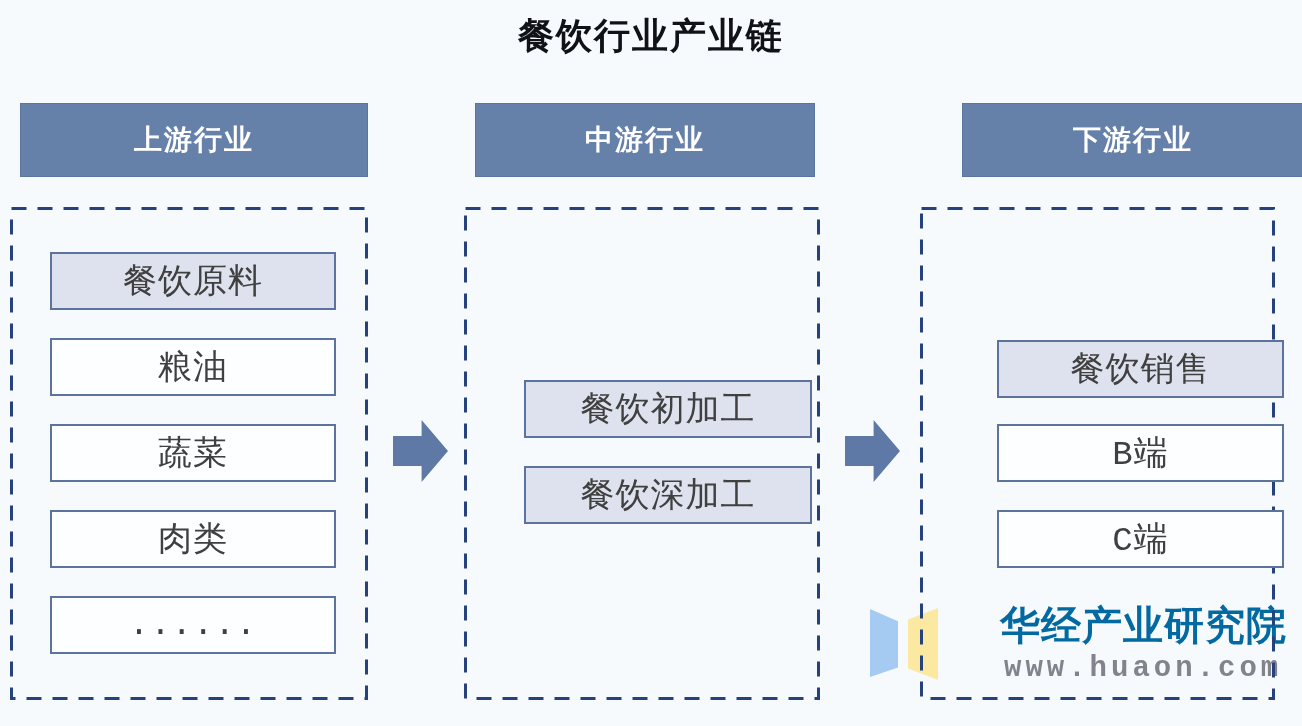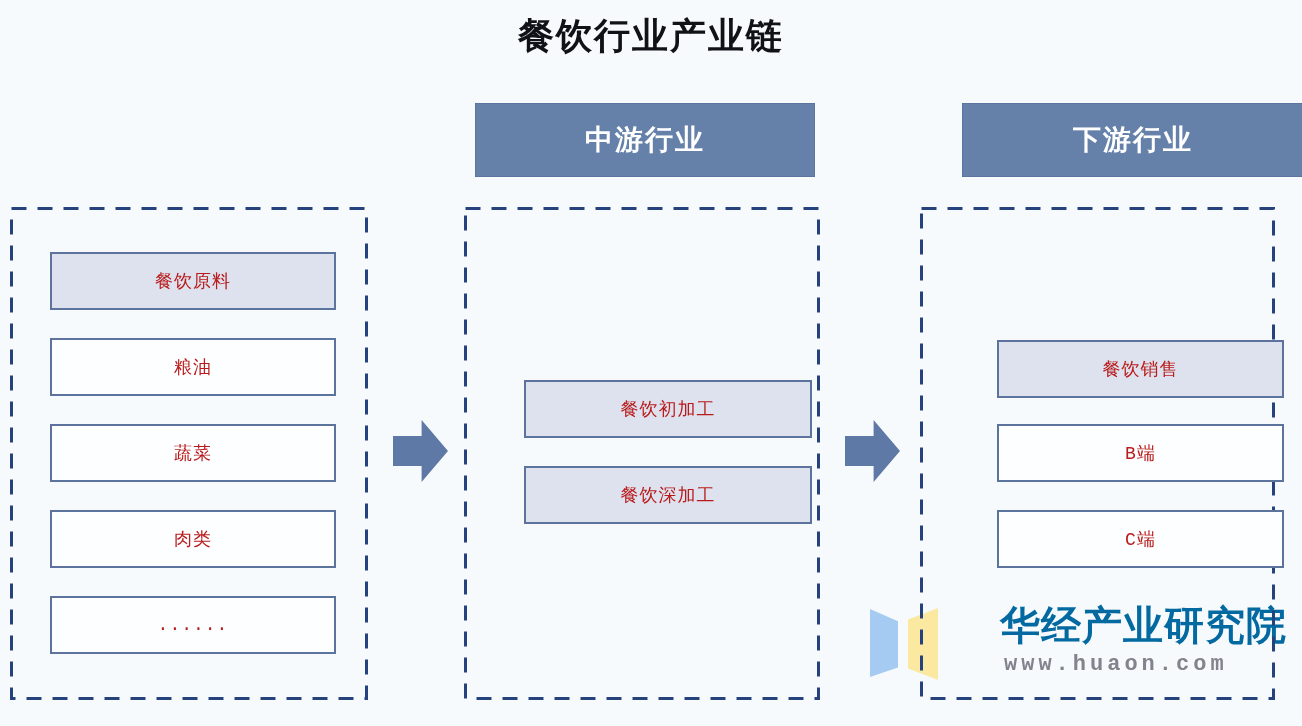--- a/index.html
+++ b/index.html
@@ -51,22 +51,22 @@
     position: absolute;
     left: 0; top: 0;
     width: 100%; height: 100%;
     overflow: visible;
   }
   .node {
     position: absolute;
     height: 58px;
     background: #fdfeff;
     border: 2px solid #5c749d;
-    color: #b91c1c;
-    font-size: 18px;
+    color: #404040;
+    font-size: 34px;
     letter-spacing: 1px;
     display: flex;
     align-items: center;
     justify-content: center;
   }
   .node.light { background: #dde2ee; }
   .c1 .node { left: 40px; width: 286px; }
   .c2 .node { left: 24px; width: 288px; margin-left: 36px; }
   .c3 .node { left: 38px; width: 287px; margin-left: 39px; }
 
@@ -114,21 +114,21 @@
     font-size: 40px;
     font-weight: bold;
     color: #0369a1;
     letter-spacing: 1px;
     white-space: nowrap;
   }
   .wm-url {
     position: absolute;
     left: 136px; top: 56px;
     width: 270px;
-    font-size: 22px;
+    font-size: 29px;
     font-weight: bold;
     color: #83838d;
     letter-spacing: 4px;
     white-space: nowrap;
   }
 </style>
 </head>
 <body>
 
 <div class="stage">
@@ -137,20 +137,21 @@
 
   <div class="watermark">
     <div class="logo">
       <span class="logo-blue"></span>
       <span class="logo-yellow"></span>
     </div>
     <div class="wm-name">华经产业研究院</div>
     <div class="wm-url">www.huaon.com</div>
   </div>
 
+  <div class="col-header h1">上游行业</div>
   <div class="col-header h2">中游行业</div>
   <div class="col-header h3">下游行业</div>
 
   <div class="container c1">
     <svg class="dash" width="358" height="493" viewBox="0 0 358 493">
       <rect x="1.5" y="1.5" width="355" height="490" fill="none" stroke="#26427c" stroke-width="3" stroke-dasharray="15 11"></rect>
     </svg>
     <div class="node light" style="top:45px">餐饮原料</div>
     <div class="node" style="top:131px">粮油</div>
     <div class="node" style="top:217px">蔬菜</div>

